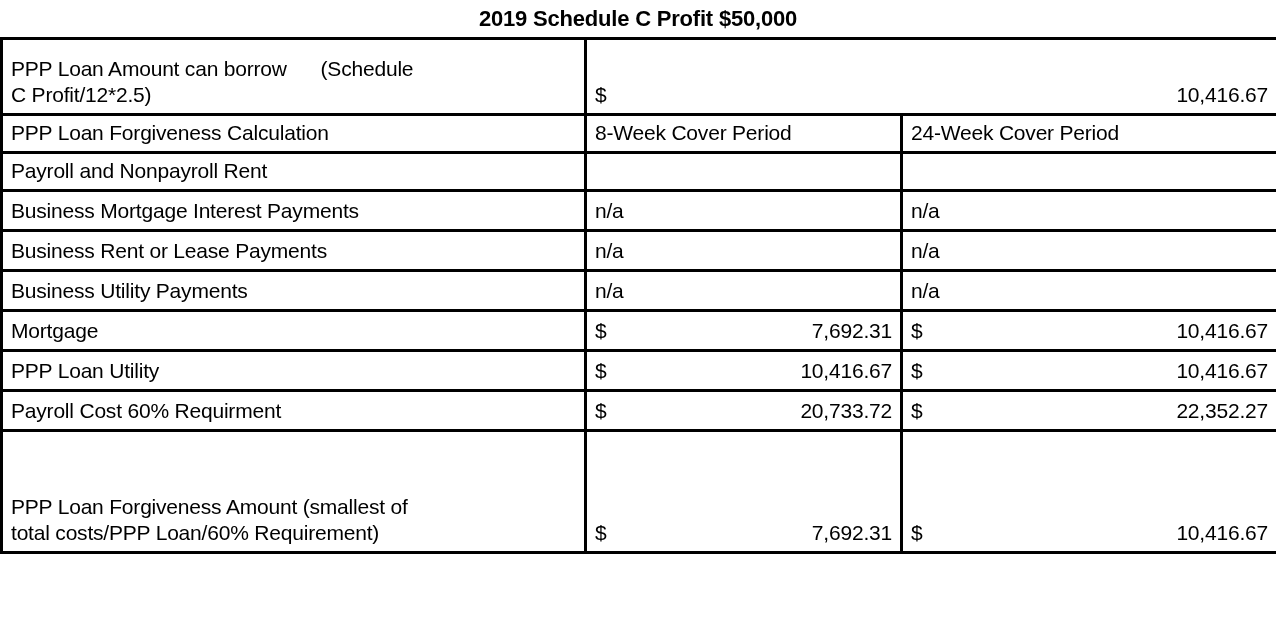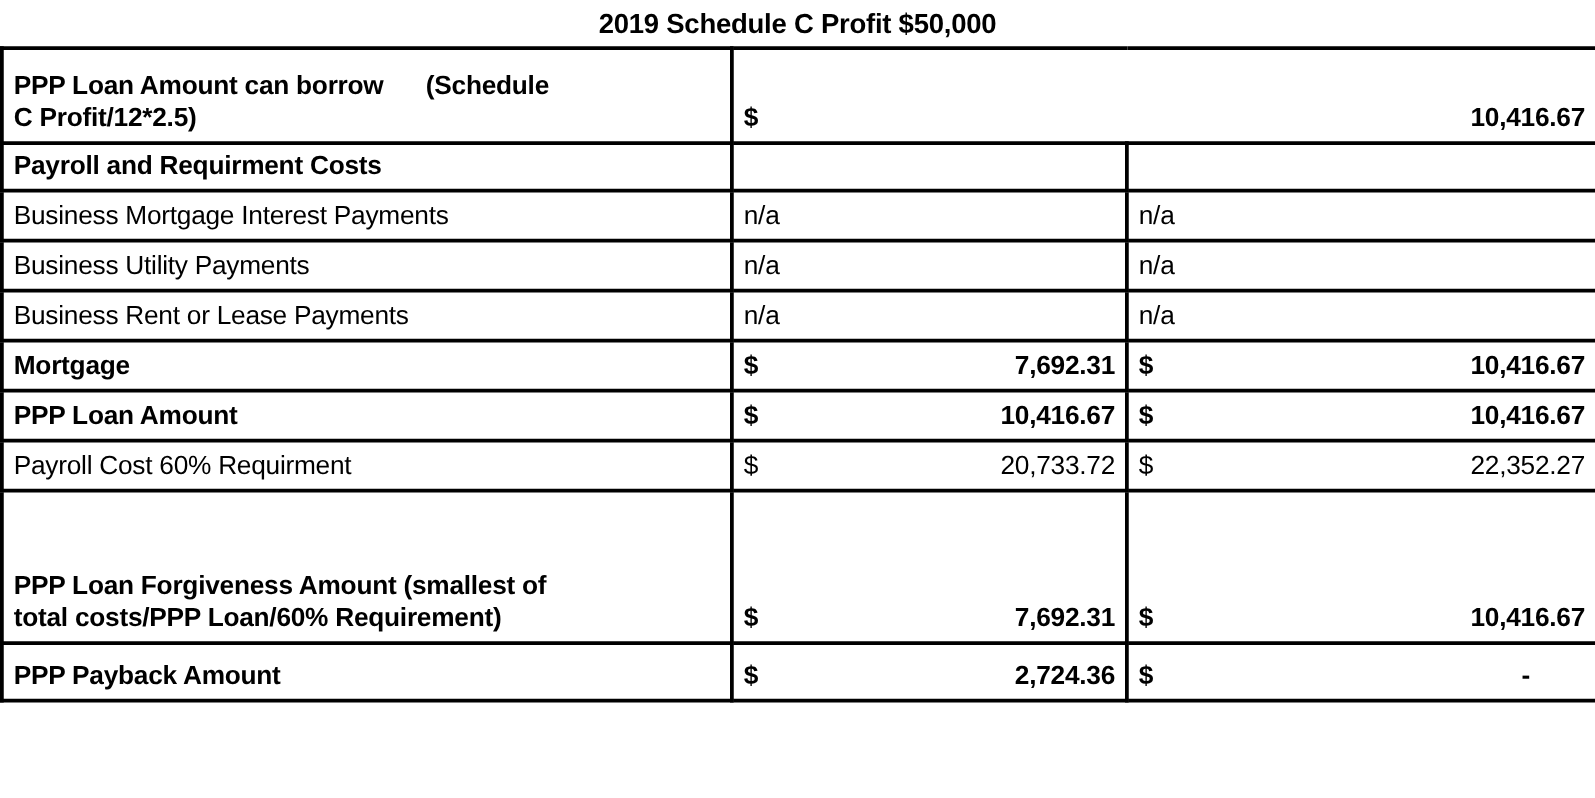--- a/index.html
+++ b/index.html
@@ -28,21 +28,21 @@
   table.calc td {
     border: 3px solid #000000;
     vertical-align: bottom;
     font-size: 21px;
     letter-spacing: -0.2px;
     padding: 0 8px 5px 8px;
     line-height: 26px;
     overflow: hidden;
   }
   td.last { border-right: none; }
-  td.b, .b { font-weight: bold; }
+  td.b, .b { font-weight: normal; }
   td.ind { padding-left: 30px; }
 
   .money { display: flex; justify-content: space-between; align-items: flex-end; }
   .money .cur { white-space: pre; }
   .money .amt { text-align: center; }
   .money .amt.dashpad { padding-right: 44px; }
   td.mcell { padding-right: 12px; }
 
   .pre { white-space: pre; display: block; }
 
@@ -73,42 +73,47 @@
         <span class="pre">C Profit/12*2.5)</span>
       </td>
       <td class="b mcell last" colspan="2">
         <div class="money">
           <span class="cur">$</span>
           <span class="amt">10,416.67</span>
         </div>
       </td>
     </tr>
 
+    <tr class="h38">
+      <td class="b">PPP Loan Forgiveness Calculation</td>
+      <td class="b">8-Week Cover Period</td>
+      <td class="b last">24-Week Cover Period</td>
+    </tr>
 
     <tr class="h38">
-      <td class="b">Payroll and Requirment Costs</td>
+      <td class="b">Payroll and Nonpayroll Rent</td>
       <td></td>
       <td class="last"></td>
     </tr>
 
 
     <tr class="h40">
       <td class="ind">Business Mortgage Interest Payments</td>
       <td>n/a</td>
       <td class="last">n/a</td>
     </tr>
 
     <tr class="h40">
-      <td class="ind">Business Utility Payments</td>
+      <td class="ind">Business Rent or Lease Payments</td>
       <td>n/a</td>
       <td class="last">n/a</td>
     </tr>
 
     <tr class="h40">
-      <td class="ind">Business Rent or Lease Payments</td>
+      <td class="ind">Business Utility Payments</td>
       <td>n/a</td>
       <td class="last">n/a</td>
     </tr>
 
     <tr class="h40">
       <td class="b">Mortgage</td>
       <td class="b mcell">
         <div class="money">
           <span class="cur">$</span>
           <span class="amt">7,692.31</span>
@@ -116,21 +121,21 @@
       </td>
       <td class="b mcell last">
         <div class="money">
           <span class="cur">$</span>
           <span class="amt">10,416.67</span>
         </div>
       </td>
     </tr>
 
     <tr class="h40">
-      <td class="b">PPP Loan Amount</td>
+      <td class="b">PPP Loan Utility</td>
       <td class="b mcell">
         <div class="money">
           <span class="cur">$</span>
           <span class="amt">10,416.67</span>
         </div>
       </td>
       <td class="b mcell last">
         <div class="money">
           <span class="cur">$</span>
           <span class="amt">10,416.67</span>
@@ -166,31 +171,16 @@
         </div>
       </td>
       <td class="b mcell last">
         <div class="money">
           <span class="cur">$</span>
           <span class="amt">10,416.67</span>
         </div>
       </td>
     </tr>
 
-    <tr class="h46">
-      <td class="b">PPP Payback Amount</td>
-      <td class="b mcell">
-        <div class="money">
-          <span class="cur">$</span>
-          <span class="amt">2,724.36</span>
-        </div>
-      </td>
-      <td class="b mcell last">
-        <div class="money">
-          <span class="cur">$</span>
-          <span class="amt dashpad">-</span>
-        </div>
-      </td>
-    </tr>
 
   </tbody>
     </table>
 </div>
 
 </body></html>

